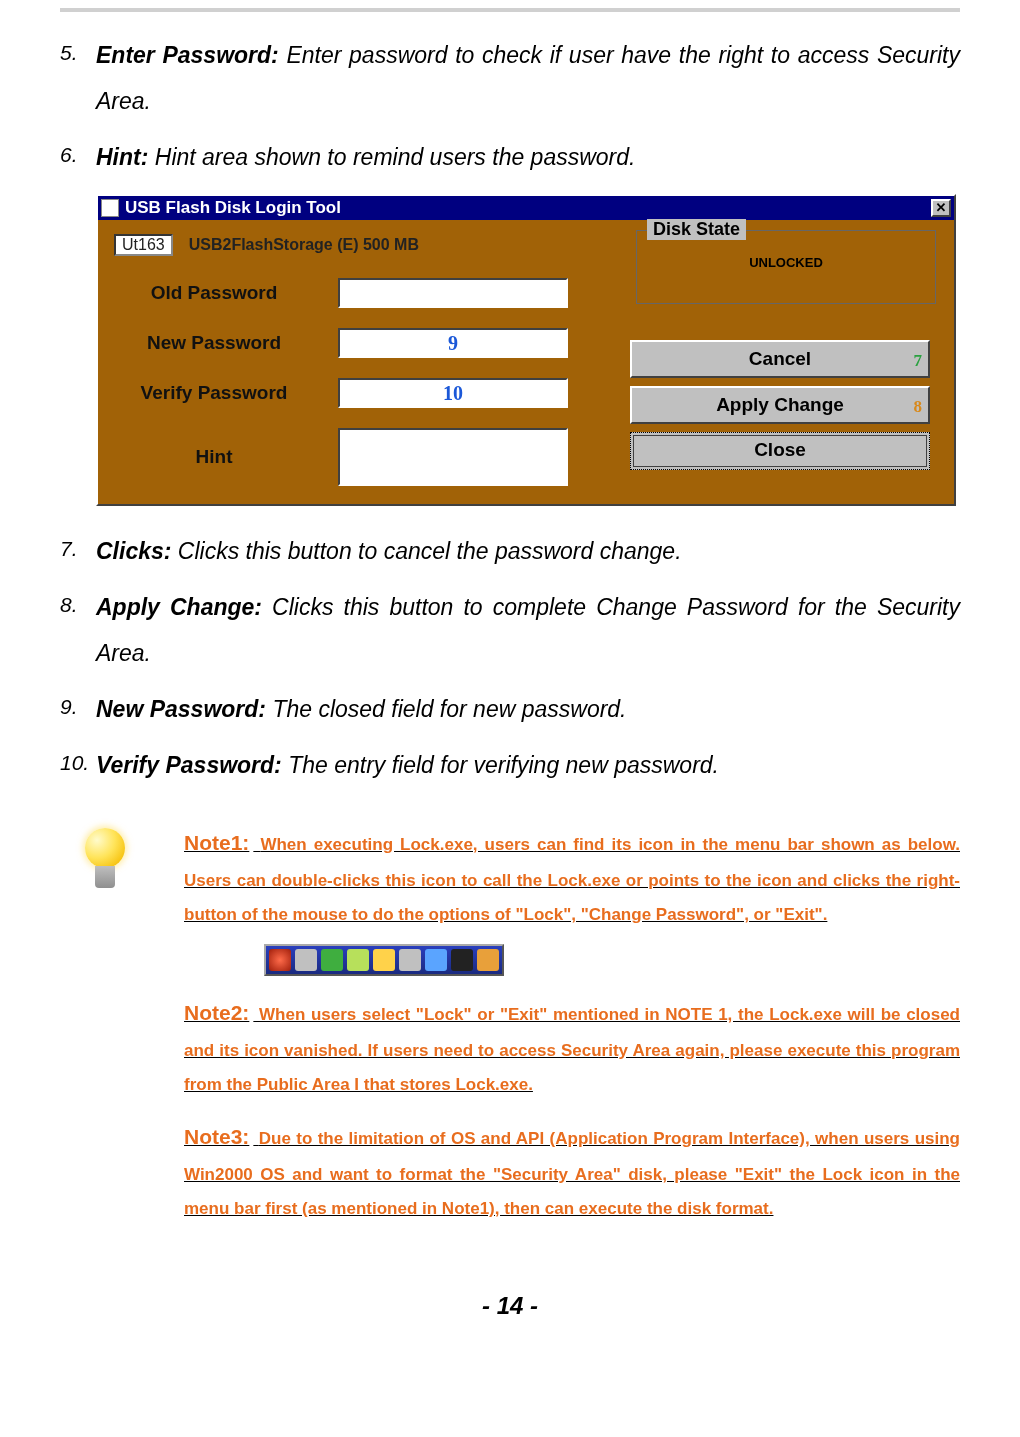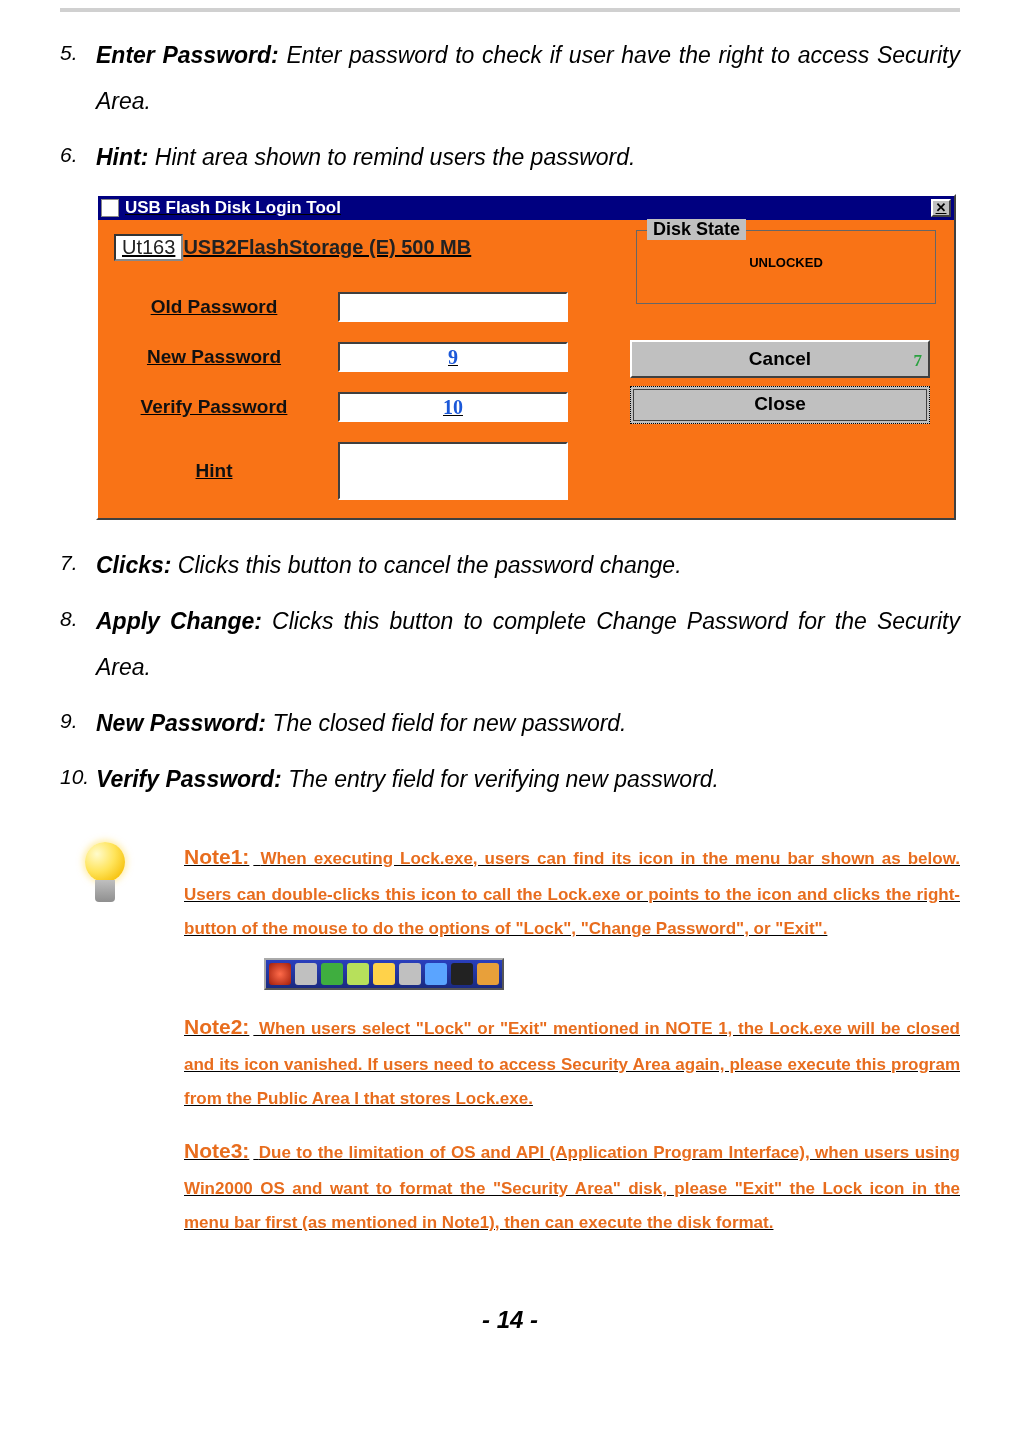--- a/index.html
+++ b/index.html
@@ -39,27 +39,26 @@
   .num-list > li::before {
     content: counter(item) ".";
     position: absolute;
     left: 0;
     font-size: 21px;
   }
   .num-list b { font-weight: 700; }
 
   
   .dialog {
-    background: #f97316;
+    background: #a16207;
     border: 2px solid;
     border-color: #ffffff #404040 #404040 #ffffff;
     margin: 14px auto 22px 36px;
     width: 860px;
     font-family: "MS Sans Serif", Tahoma, Arial, sans-serif;
-    text-decoration: underline;
   }
   .dialog-title {
     background: #000080;
     color: #fff;
     display: flex;
     align-items: center;
     padding: 2px 3px;
     font-size: 17px;
     font-weight: 700;
   }
@@ -80,40 +79,40 @@
     font-weight: 700;
     font-size: 13px;
     line-height: 14px;
     text-align: center;
   }
   .dlg-body {
     padding: 14px 16px 18px 16px;
     position: relative;
   }
   .device-line {
-    font-size: 20px;
+    font-size: 16px;
     font-weight: 700;
     color: #222;
     display: flex;
     align-items: center;
-    gap: 0;
+    gap: 16px;
     text-align: center;
   }
   .device-chip {
     background: #fff;
     border: 2px inset #888;
     padding: 0 6px;
     font-weight: 400;
   }
   .form-grid {
     display: grid;
     grid-template-columns: 200px 230px;
     column-gap: 24px;
     row-gap: 20px;
-    margin-top: 31px;
+    margin-top: 22px;
     align-items: center;
   }
   .form-label {
     font-size: 19px;
     font-weight: 700;
     color: #111;
     text-align: center;
   }
   .inset-field {
     height: 30px;
@@ -306,20 +305,24 @@
         </div>
 
         <div class="form-label">Hint</div>
         <div class="inset-field hint-field"></div>
       </div>
 
       <div class="btn-stack">
         <div class="w32-btn">
           <span>Cancel</span>
           <span class="corner-num">7</span>
+        </div>
+        <div class="w32-btn">
+          <span>Apply Change</span>
+          <span class="corner-num orange">8</span>
         </div>
         <div class="w32-btn focused">
           <span>Close</span>
         </div>
       </div>
     </div>
   </div>
 
   <ol class="num-list second">
     <li>

